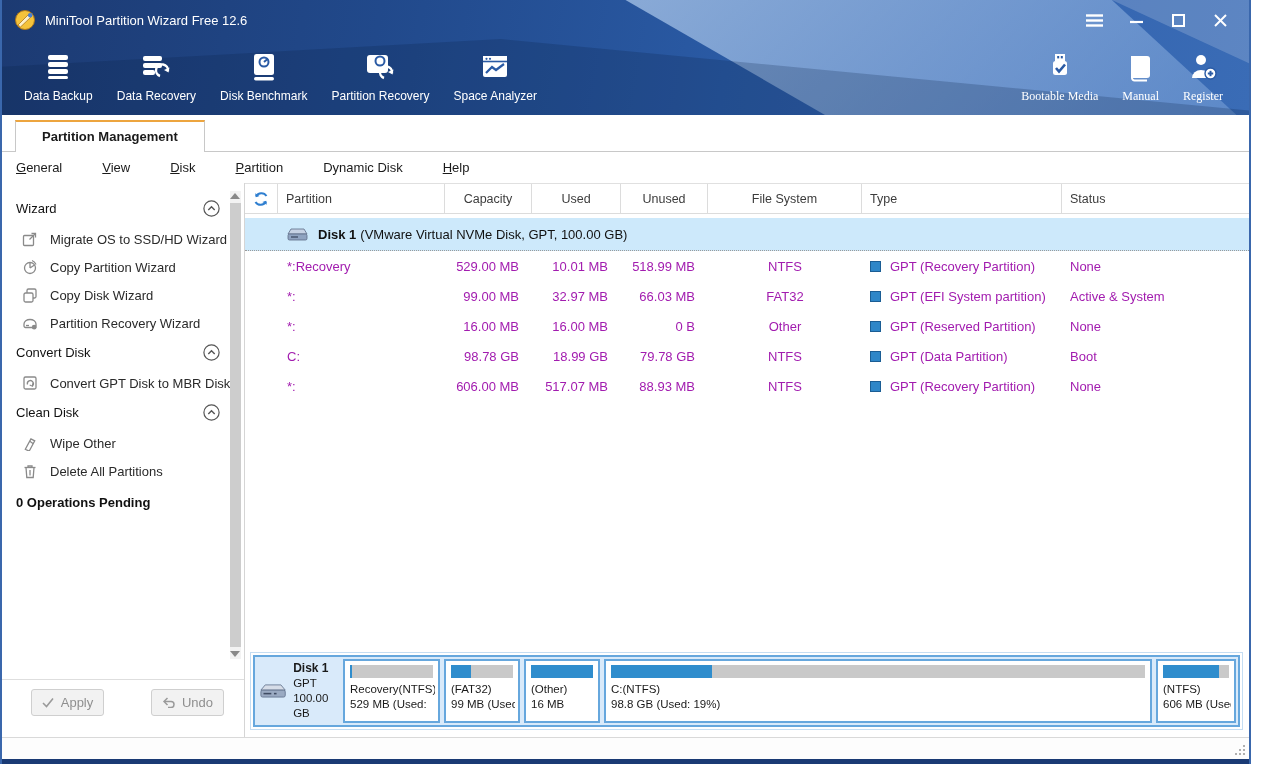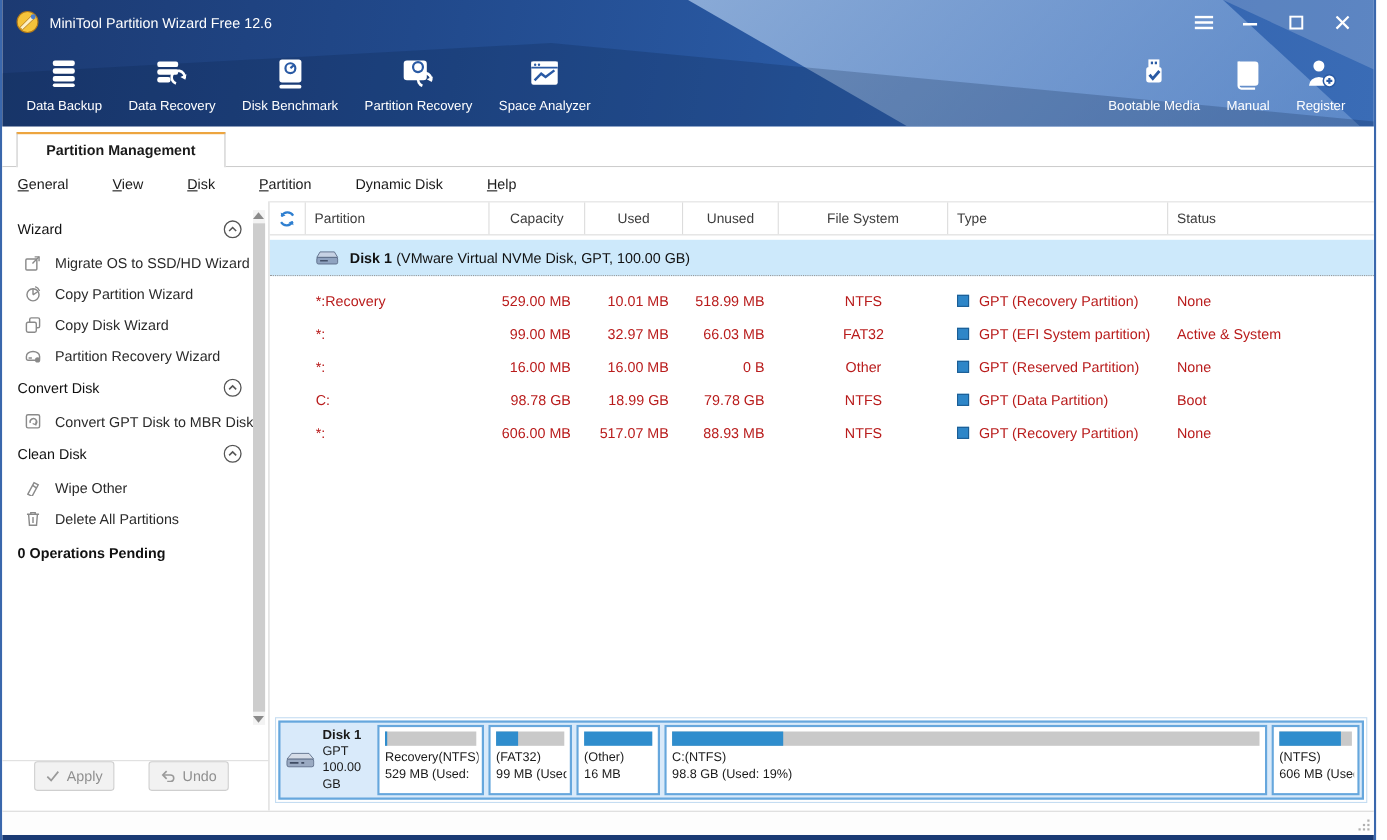--- a/index.html
+++ b/index.html
@@ -11,21 +11,21 @@
   .header .light-band { position:absolute; inset:0; background:linear-gradient(135deg, rgba(190,213,240,.95), rgba(120,160,215,.55)); clip-path:polygon(50% 0, 89% 0, 99% 100%, 66% 100%); }
   .header .light-tri { position:absolute; inset:0; background:rgba(255,255,255,.18); clip-path:polygon(89% 0, 100% 0, 100% 55%); }
   .header .dark-sweep { position:absolute; inset:0; background:rgba(10,30,70,.22); clip-path:polygon(0 58%, 40% 34%, 100% 96%, 100% 100%, 0 100%); }
   .titlebar { position:relative; height:40px; display:flex; align-items:center; padding:0 12px; z-index:2; }
   .app-icon { width:22px; height:22px; margin-right:9px; }
   .title-text { font-size:13px; color:#fff; }
   .win-controls { margin-left:auto; display:flex; align-items:center; gap:24px; padding-right:8px; }
   .win-btn { width:18px; height:16px; display:flex; align-items:center; justify-content:center; cursor:pointer; }
   .toolbar { position:relative; z-index:2; height:75px; display:flex; align-items:flex-start; padding:6px 14px 0 10px;text-align:center; }
   .tb-group { display:flex; }
-  .tb-group.right { margin-left:auto; }
+  .tb-group.right { margin-left:auto;font-family:Liberation Serif, serif; }
   .tb-item { display:flex; flex-direction:column; align-items:center; justify-content:flex-end; padding:4px 12px; cursor:pointer; }
   .tb-item .tb-icon { height:34px; display:flex; align-items:center; }
   .tb-item .tb-label { font-size:12px; color:#fff; margin-top:5px; white-space:nowrap; }
 
   
   .tabstrip { height:37px; flex:0 0 37px; background:#fff; border-bottom:1px solid #c8c8c8; padding-left:13px; display:flex; align-items:flex-end; }
   .tab { position:relative; background:#fff; border:1px solid #c8c8c8; border-bottom:none; border-top:2px solid #eda53f; padding:7px 26px 8px 26px; font-size:13px; font-weight:bold; color:#1a1a1a; margin-bottom:-1px; z-index:1; box-shadow:0 1px 0 #fff; cursor:default; }
 
   
   .menubar { height:31px; flex:0 0 31px; background:#fff; display:flex; align-items:center; padding-left:14px; }
@@ -38,38 +38,38 @@
   .sb-content { padding:10px 24px 0 14px; }
   .sb-section-title { display:flex; align-items:center; justify-content:space-between; font-size:13px; font-weight:normal; color:#111; padding:7px 0 8px 0; cursor:pointer; }
   .sb-item { display:flex; align-items:center; gap:12px; padding:6px 0 6px 6px; font-size:13px; color:#2a2a2a; cursor:pointer; white-space:nowrap; }
   .sb-item svg { flex:0 0 auto; }
   .sb-pending { font-size:13px; font-weight:bold; color:#111; padding:10px 0 0 0; }
   .sb-scroll { position:absolute; top:8px; right:3px; width:11px; height:468px; background:#f3f3f3; }
   .sb-scroll .arr { position:absolute; left:0; width:0; height:0; border-left:5.5px solid transparent; border-right:5.5px solid transparent; }
   .sb-scroll .arr.up { top:2px; border-bottom:6px solid #8a8a8a; }
   .sb-scroll .arr.down { bottom:2px; border-top:6px solid #8a8a8a; }
   .sb-scroll .thumb { position:absolute; top:12px; bottom:12px; left:0; width:11px; background:#cdcdcd; }
-  .sb-buttons { position:absolute; left:0; right:0; bottom:0; height:46px; border-top:1px solid #dedede; display:flex; padding-left:29px; gap:31px; }
+  .sb-buttons { position:absolute; left:0; right:0; bottom:12px; height:46px; border-top:1px solid #dedede; display:flex; align-items:center; padding-left:29px; gap:47px; }
   .btn { display:flex; align-items:center; justify-content:center; gap:7px; width:73px; height:27px; background:#f2f2f2; border:1px solid #cfcfcf; border-radius:3px; font-size:13px; color:#8f8f8f; cursor:pointer; }
 
   
   .content { flex:1 1 auto; display:flex; flex-direction:column; min-width:0; background:#fff; }
   .tbl-header { height:31px; flex:0 0 31px; display:flex; border-top:1px solid #e0e0e0; border-bottom:1px solid #dcdcdc; align-items:stretch; font-size:12.5px; color:#3c3c3c; }
   .hc { display:flex; align-items:center; border-right:1px solid #dcdcdc; padding:0 8px; }
   .hc.icon-cell { width:33px; flex:0 0 33px; justify-content:center; cursor:pointer; }
   .hc.c-part { width:167px; flex:0 0 167px; }
   .hc.c-cap { width:87px; flex:0 0 87px; justify-content:center; }
   .hc.c-used { width:89px; flex:0 0 89px; justify-content:center; }
   .hc.c-unused { width:87px; flex:0 0 87px; justify-content:center; }
   .hc.c-fs { width:154px; flex:0 0 154px; justify-content:center; }
   .hc.c-type { width:200px; flex:0 0 200px; }
   .hc.c-status { flex:1 1 auto; border-right:none; }
   .disk-row { height:33px; flex:0 0 33px; margin-top:4px; background:#cde9fb; display:flex; align-items:center; padding-left:42px; font-size:13px; color:#111; border-bottom:1px dotted #9a9a9a; cursor:pointer; }
   .disk-row .dname { font-weight:bold; margin:0 4px 0 10px; }
-  .prow { height:30px; flex:0 0 30px; display:flex; align-items:flex-end; font-size:13px; color:#b91c1c; cursor:pointer; }
+  .prow { height:30px; flex:0 0 30px; display:flex; align-items:center; font-size:13px; color:#a21caf; cursor:pointer; }
   .pc { padding:0 8px; white-space:nowrap; overflow:hidden; }
   .pc.c0 { width:33px; flex:0 0 33px; }
   .pc.c-part { width:167px; flex:0 0 167px; padding-left:9px; }
   .pc.c-cap,.pc.c-used,.pc.c-unused { text-align:right; padding-right:13px; }
   .pc.c-cap { width:87px; flex:0 0 87px; }
   .pc.c-used { width:89px; flex:0 0 89px; }
   .pc.c-unused { width:87px; flex:0 0 87px; }
   .pc.c-fs { width:154px; flex:0 0 154px; text-align:center; }
   .pc.c-type { width:200px; flex:0 0 200px; display:flex; align-items:center; }
   .pc.c-status { flex:1 1 auto; }

